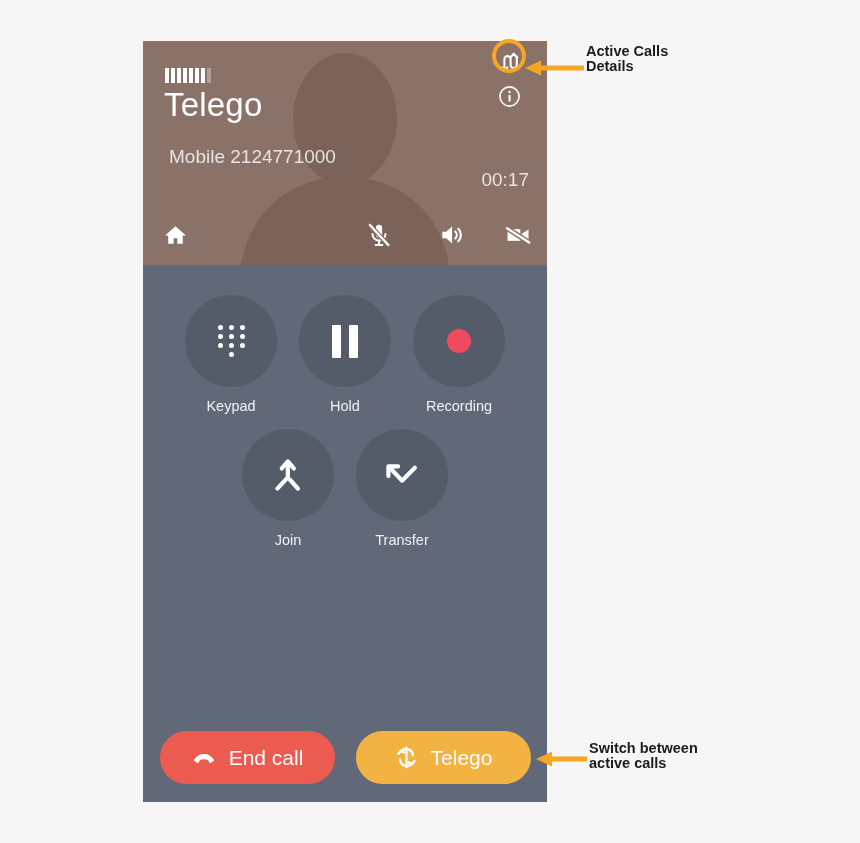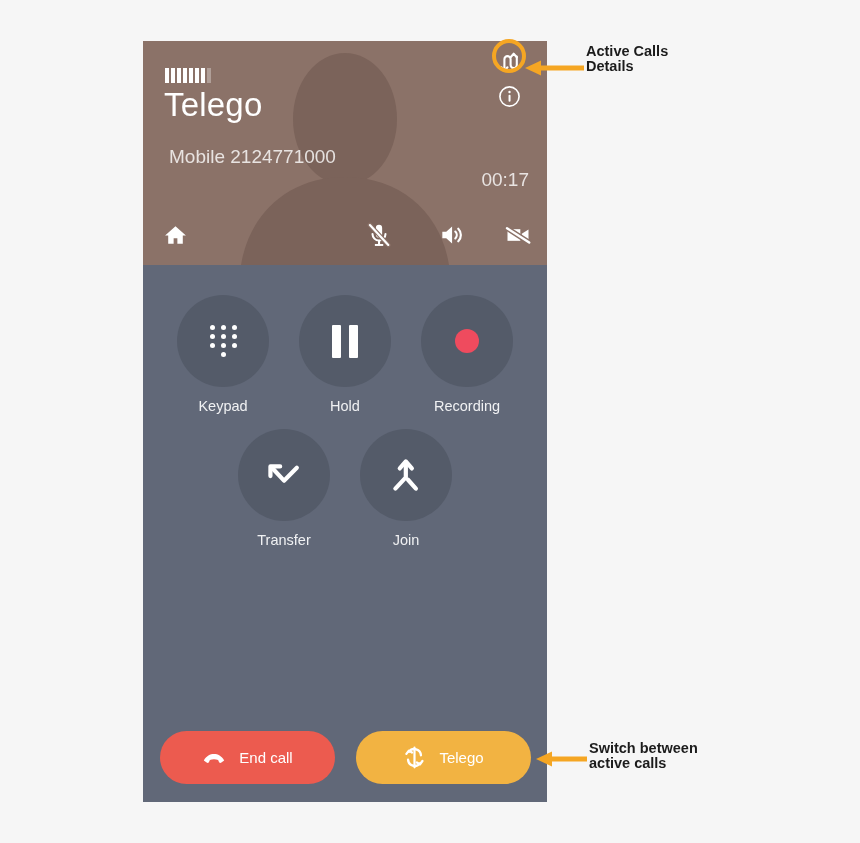--- a/index.html
+++ b/index.html
@@ -142,21 +142,21 @@
     position: absolute;
     left: 0;
     top: 224px;
     width: 100%;
     padding-top: 30px;
     box-sizing: border-box;
   }
   .action-row {
     display: flex;
     justify-content: center;
-    gap: 30px;
+    gap: 22px;
     margin-bottom: 15px;
   }
   .action-item {
     width: 92px;
     display: flex;
     flex-direction: column;
     align-items: center;
   }
   .action-circle {
     width: 92px;
@@ -224,21 +224,21 @@
     justify-content: center;
     gap: 21px;
   }
   .pill-button {
     height: 53px;
     border-radius: 27px;
     display: flex;
     align-items: center;
     justify-content: center;
     gap: 12px;
-    font-size: 15px;
+    font-size: 21px;
     color: #ffffff;
     border: none;
     padding: 1px 26px;
     font-family: "Liberation Sans", sans-serif;
     cursor: pointer;
     box-sizing: border-box;
   }
   #end-call-button {
     width: 175px;
     background: #ec5b4f;
@@ -404,36 +404,36 @@
         <div class="action-label">Recording</div>
       </div>
 
     </div>
 
     <div class="action-row">
 
       <div class="action-item">
         <div class="action-circle">
           <svg width="44" height="44" viewBox="0 0 24 24">
-            <path d="M5.2 7.8 L12 15.1 L19 8.1" fill="none" stroke="#ffffff" stroke-width="2.3" stroke-linecap="round" stroke-linejoin="round"></path>
-            <path d="M4.6 12.6 L4.6 7.3 L9.9 7.3" fill="none" stroke="#ffffff" stroke-width="2.3" stroke-linecap="round" stroke-linejoin="round"></path>
-          </svg>
-        </div>
-        <div class="action-label">Transfer</div>
+            <path d="M6.2 19.4 L11.9 13.3 L11.9 5.3" fill="none" stroke="#ffffff" stroke-width="2.3" stroke-linecap="round" stroke-linejoin="round"></path>
+            <path d="M13.1 14.6 L17.4 19.4" fill="none" stroke="#ffffff" stroke-width="2.3" stroke-linecap="round"></path>
+            <path d="M8.6 8.4 L11.9 4.6 L15.2 8.4" fill="none" stroke="#ffffff" stroke-width="2.3" stroke-linecap="round" stroke-linejoin="round"></path>
+          </svg>
+        </div>
+        <div class="action-label">Join</div>
       </div>
 
       <div class="action-item">
         <div class="action-circle">
           <svg width="44" height="44" viewBox="0 0 24 24">
-            <path d="M6.2 19.4 L11.9 13.3 L11.9 5.3" fill="none" stroke="#ffffff" stroke-width="2.3" stroke-linecap="round" stroke-linejoin="round"></path>
-            <path d="M13.1 14.6 L17.4 19.4" fill="none" stroke="#ffffff" stroke-width="2.3" stroke-linecap="round"></path>
-            <path d="M8.6 8.4 L11.9 4.6 L15.2 8.4" fill="none" stroke="#ffffff" stroke-width="2.3" stroke-linecap="round" stroke-linejoin="round"></path>
-          </svg>
-        </div>
-        <div class="action-label">Join</div>
+            <path d="M5.2 7.8 L12 15.1 L19 8.1" fill="none" stroke="#ffffff" stroke-width="2.3" stroke-linecap="round" stroke-linejoin="round"></path>
+            <path d="M4.6 12.6 L4.6 7.3 L9.9 7.3" fill="none" stroke="#ffffff" stroke-width="2.3" stroke-linecap="round" stroke-linejoin="round"></path>
+          </svg>
+        </div>
+        <div class="action-label">Transfer</div>
       </div>
 
 
     </div>
   </div>
 
   <div id="call-actions">
 
     <button id="end-call-button" class="pill-button">
       <svg width="26" height="26" viewBox="0 0 24 24">

